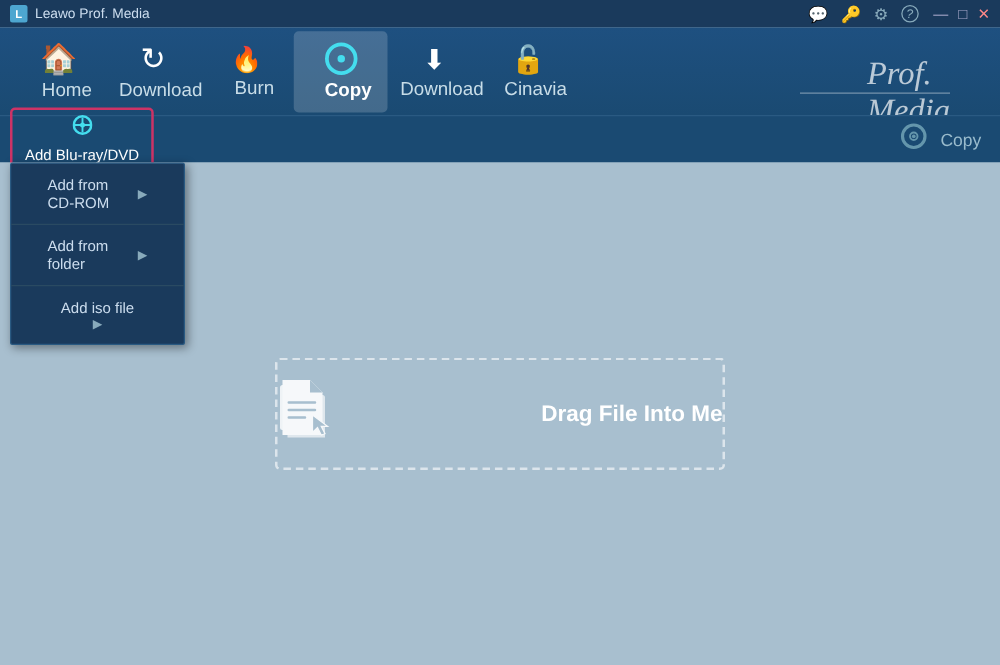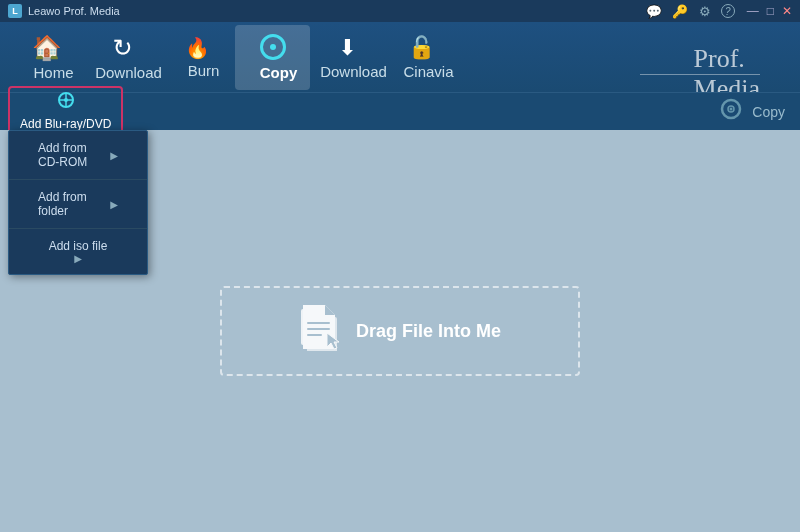--- a/index.html
+++ b/index.html
@@ -105,20 +105,21 @@
       color: white;
       font-weight: bold;
     }
     .brand-text {
       position: absolute;
       right: 20px;
       top: 12px;
       font-family: 'Brush Script MT', cursive;
       font-size: 26px;
       color: rgba(255,255,255,0.7);
+      font-style: italic;
     }
     .brand-underline {
       position: absolute;
       right: 20px;
       top: 42px;
       width: 120px;
       height: 1px;
       background: rgba(255,255,255,0.4);
     }
 
@@ -210,21 +211,21 @@
     }
 
     
     .drag-zone {
       border: 2px dashed rgba(255,255,255,0.6);
       border-radius: 4px;
       width: 360px;
       height: 90px;
       display: flex;
       align-items: center;
-      justify-content: center;
+      justify-content: space-between;
       gap: 15px;
     }
     .drag-icon {
       font-size: 40px;
       color: white;
       opacity: 0.9;
     }
     .drag-text {
       font-size: 18px;
       font-weight: bold;

